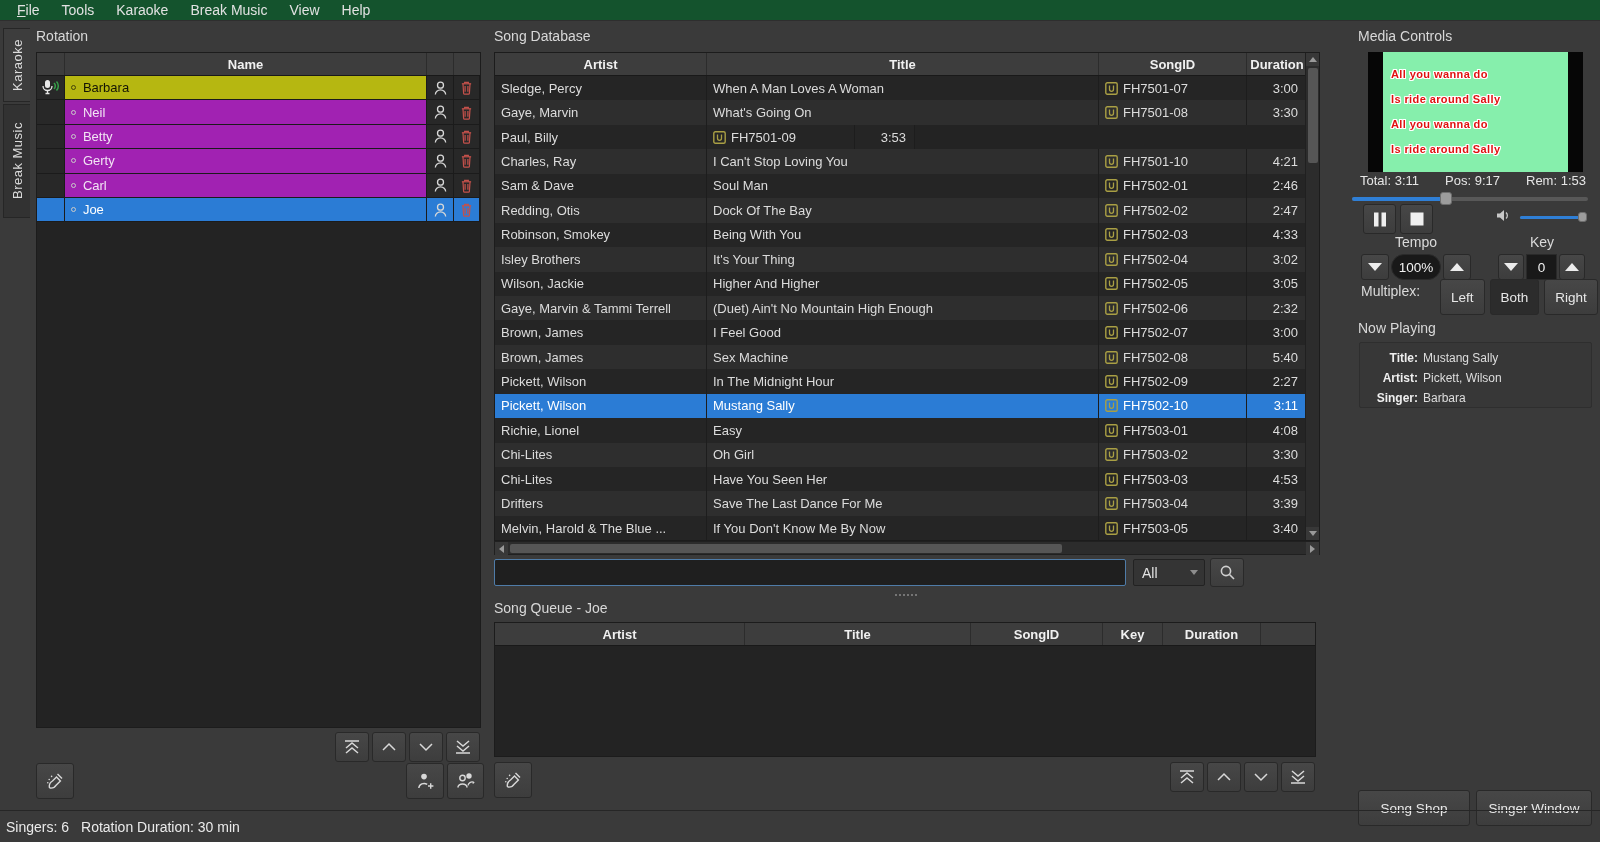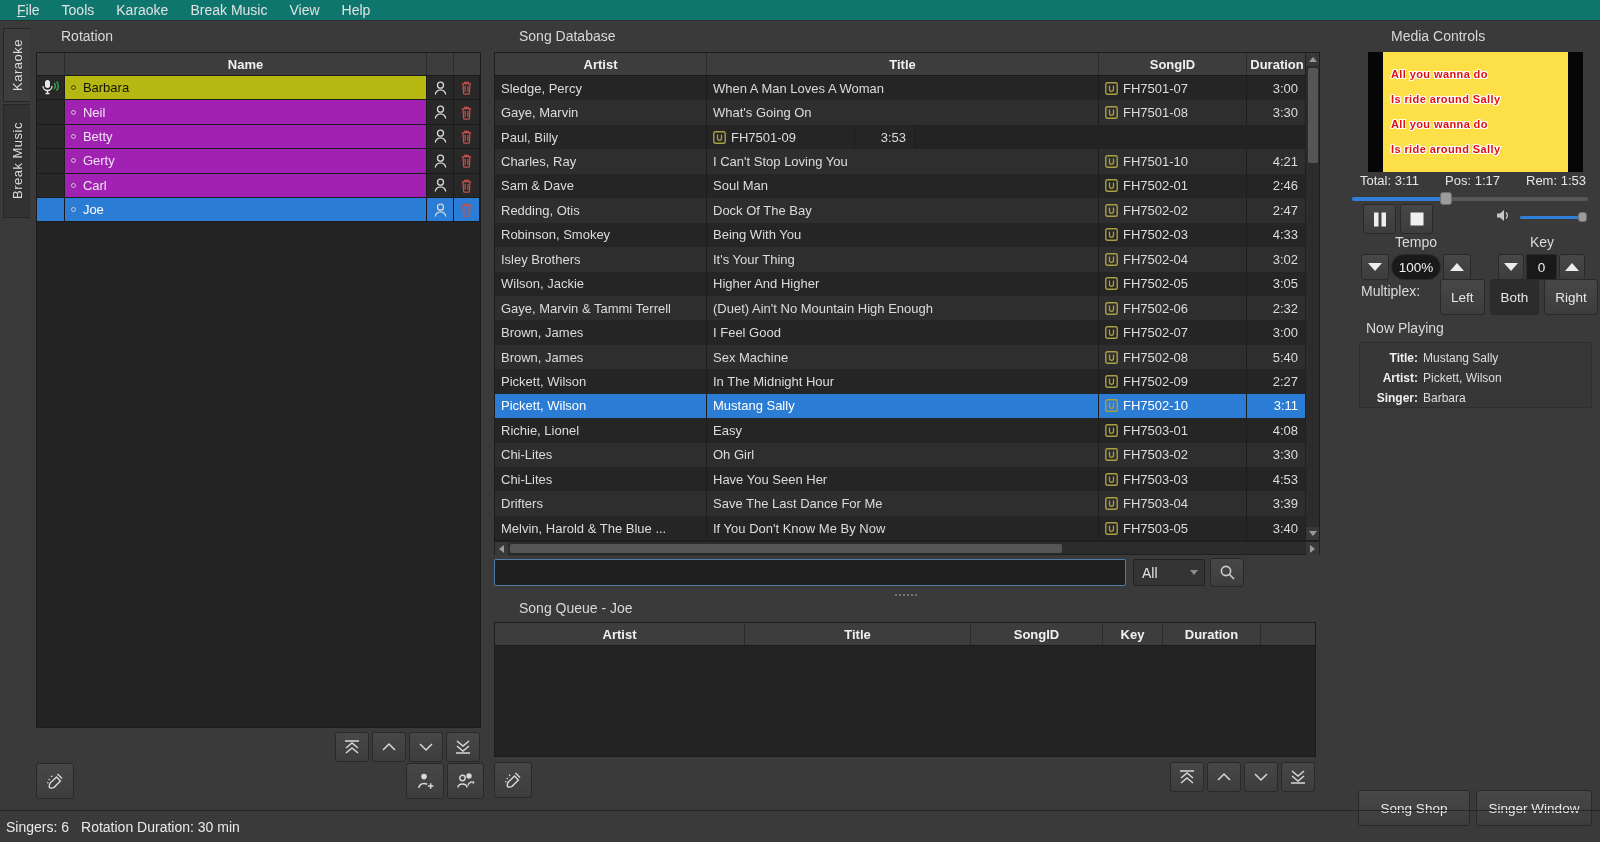--- a/index.html
+++ b/index.html
@@ -5,35 +5,35 @@
   * { box-sizing: border-box; margin: 0; padding: 0; }
   html,body { width:1600px; height:842px; overflow:hidden; }
   body {
     background:#3a3a3a; color:#e2e2e2;
     font-family:"Liberation Sans", sans-serif; font-size:13px;
     position:relative;
   }
   
   .menubar { position:absolute; left:0; top:0; width:1600px; height:21px;
     display:flex; align-items:center; padding-left:6px;
-    background:#0f766e; border-bottom:1px solid #2e2e2e; font-size:14px; }
+    background:#14532d; border-bottom:1px solid #2e2e2e; font-size:14px; }
   .menu-item { padding:0 11px; line-height:21px; cursor:default; }
   
   .side-tab { position:absolute; width:27px; display:flex; align-items:center; justify-content:center;
     background:#323232; border:1px solid #262626; border-right:none; }
   .side-tab span { writing-mode:vertical-rl; transform:rotate(180deg); font-size:13px; letter-spacing:.5px; color:#dcdcdc; }
   #tab-karaoke { left:3px; top:28px; height:74px; background:#3d3d3d; }
   #tab-break   { left:3px; top:104px; height:114px; }
   
   .panel { position:absolute; top:20px; height:790px; }
   #rotation-panel { left:30px; width:454px; }
   #songdb-panel   { left:488px; width:836px; }
   #media-panel    { left:1344px; width:256px; }
-  .panel-title { position:absolute; left:6px; top:8px; font-size:14px; color:#d8d8d8;margin-left:25px; }
-  #media-panel .panel-title, #media-panel .np-title { left:22px; }
+  .panel-title { position:absolute; left:6px; top:8px; font-size:14px; color:#d8d8d8; }
+  #media-panel .panel-title, #media-panel .np-title { left:14px; }
   
   .tbl { position:absolute; background:#232323; border:1px solid #1c1c1c; overflow:hidden; }
   .thead { display:flex; height:23px; background:#3d3d3d; border-bottom:1px solid #191919; font-weight:bold; font-size:13px; }
   .th { display:flex; align-items:center; justify-content:center; border-right:1px solid #2c2c2c; color:#f0f0f0; }
   .th:last-child { border-right:none; }
   
   #rot-table { left:6px; top:32px; width:445px; height:676px; }
   .w-mic{width:28px;} .w-name{width:364px;} .w-ic{width:27px;} .w-ic2{width:26px;}
   .rot-row { display:flex; height:24.4px; }
   .rcell { display:flex; align-items:center; border-right:1px solid #1b1b1b; border-bottom:1px solid #1b1b1b; background:#282828; }
@@ -94,21 +94,21 @@
     display:flex; gap:2px; align-items:center; justify-content:center; }
   .splitter i { width:2px; height:2px; background:#8a8a8a; border-radius:50%; }
   
   #queue-title { top:580px; }
   #q-table { left:6px; top:602px; width:822px; height:135px; }
   .q1{width:250px;} .q2{width:226px;} .q3{width:132px;} .q4{width:60px;} .q5{width:98px;} .q6{flex:1;}
   #q-clear { left:6px; top:742px; }
   #q-arrows { left:682px; top:742px; }
   
   #video { position:absolute; left:24px; top:32px; width:215px; height:120px; background:#060606; }
-  #video-blue { position:absolute; left:15px; right:15px; top:0; bottom:0; background:#fde047; padding-top:10px; }
+  #video-blue { position:absolute; left:15px; right:15px; top:0; bottom:0; background:#86efac; padding-top:10px; }
   .lyric-line { font-weight:bold; font-size:11px; line-height:25px; padding-left:8px; letter-spacing:.4px;
     color:#e01010;
     text-shadow:-1px 0 0 #fff,1px 0 0 #fff,0 -1px 0 #fff,0 1px 0 #fff,1px 1px 0 #fff,-1px -1px 0 #fff,1px -1px 0 #fff,-1px 1px 0 #fff; }
   #time-row { position:absolute; left:16px; top:153px; width:226px; display:flex; justify-content:space-between; font-size:13px; color:#e6e6e6; }
   .slider { position:absolute; }
   .groove { position:absolute; left:0; right:0; top:50%; margin-top:-2px; height:4px; background:#585858; border-radius:2px; }
   .fill { position:absolute; left:0; top:50%; margin-top:-2px; height:4px; background:#2f7fd6; border-radius:2px; }
   .handle { position:absolute; top:0; width:12px; height:13px; background:#9c9c9c; border:1px solid #6e6e6e; border-radius:3px; }
   #pos-slider { left:8px; top:172px; width:236px; height:13px; }
   #vol-slider { left:176px; top:192px; width:66px; height:10px; }
@@ -735,21 +735,21 @@
   <div id="video">
     <div id="video-blue">
         <div class="lyric-line">All you wanna do</div>
         <div class="lyric-line">Is ride around Sally</div>
         <div class="lyric-line">All you wanna do</div>
         <div class="lyric-line">Is ride around Sally</div>
       </div>
   </div>
   <div id="time-row">
     <span>Total: 3:11</span>
-    <span>Pos: 1:17</span>
+    <span>Pos: 9:17</span>
     <span>Rem: 1:53</span>
   </div>
   <div class="slider" id="pos-slider">
     <div class="groove"></div>
     <div class="fill" style="width: 40%;"></div>
     <div class="handle" style="left: calc(40% - 6px);"></div>
   </div>
   <div class="sq-btn" id="pause-btn">
     <svg width="14" height="15" viewBox="0 0 14 15">
         <rect x="1" y="0.5" width="4.5" height="14" fill="#efefef"></rect>

